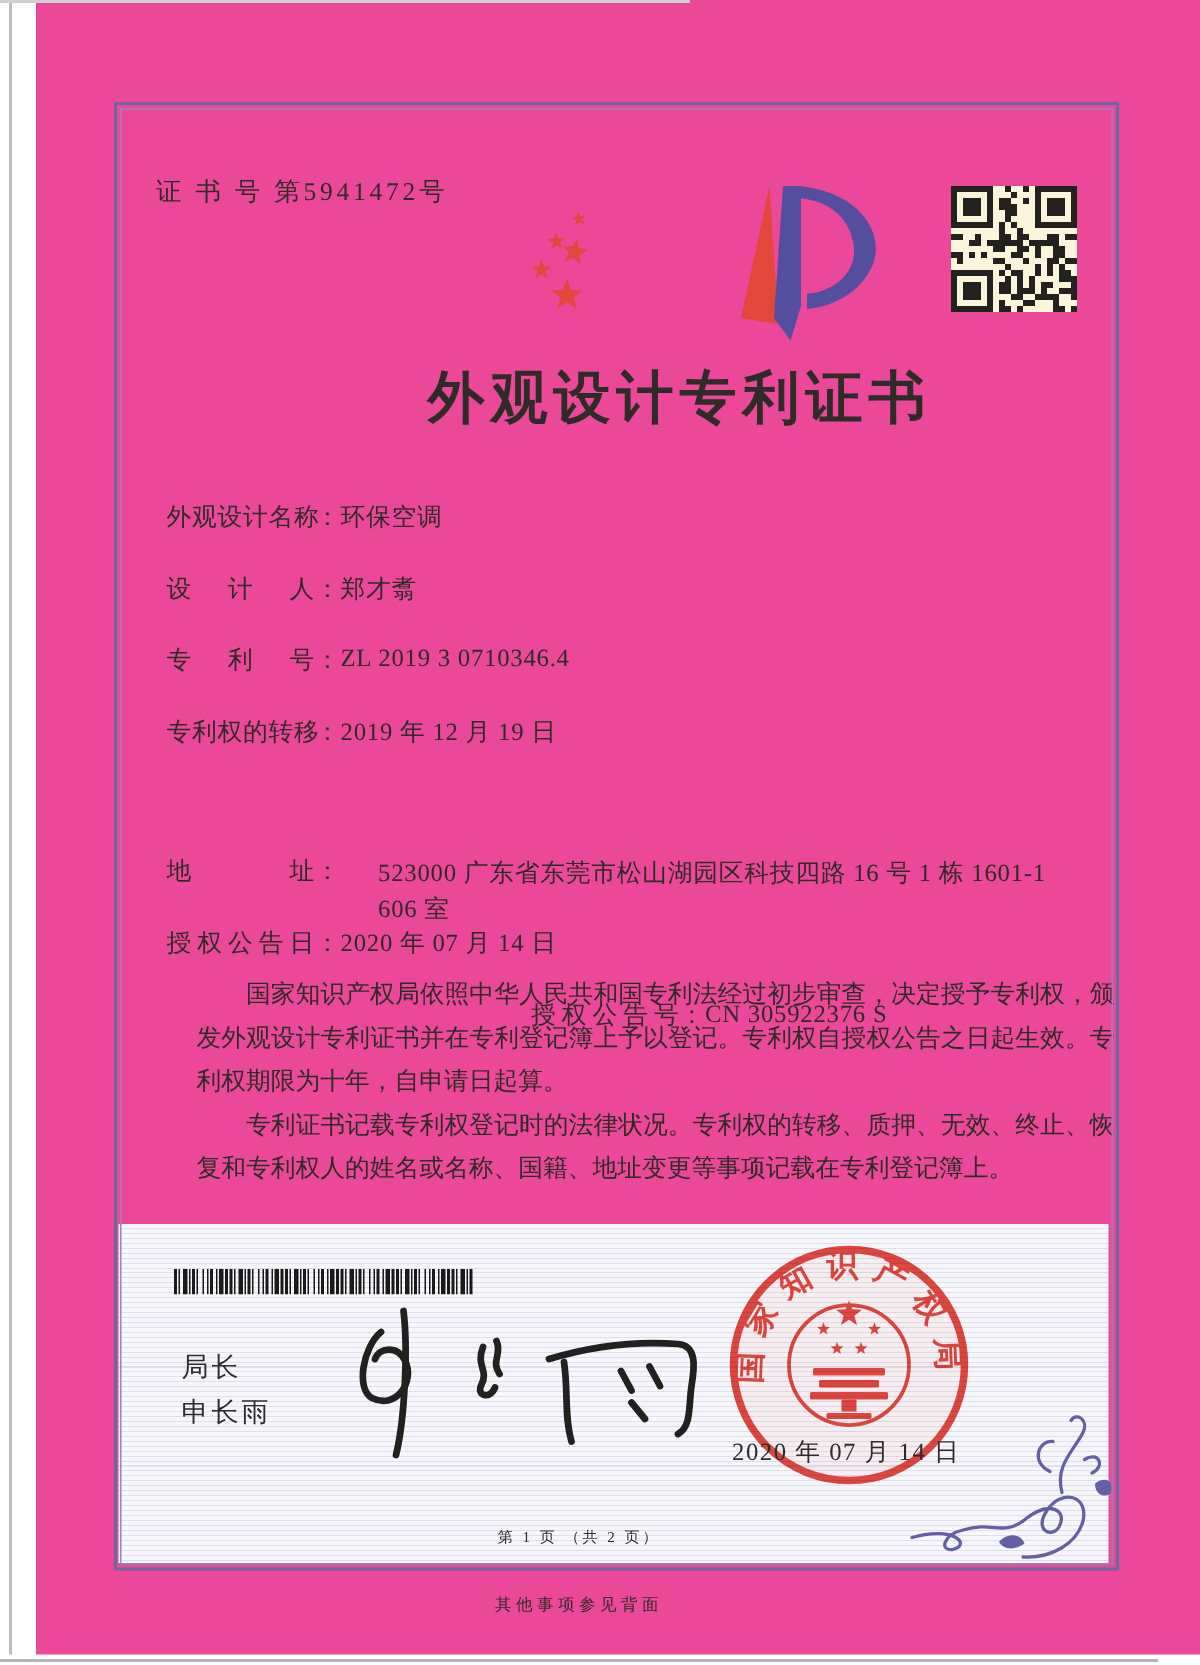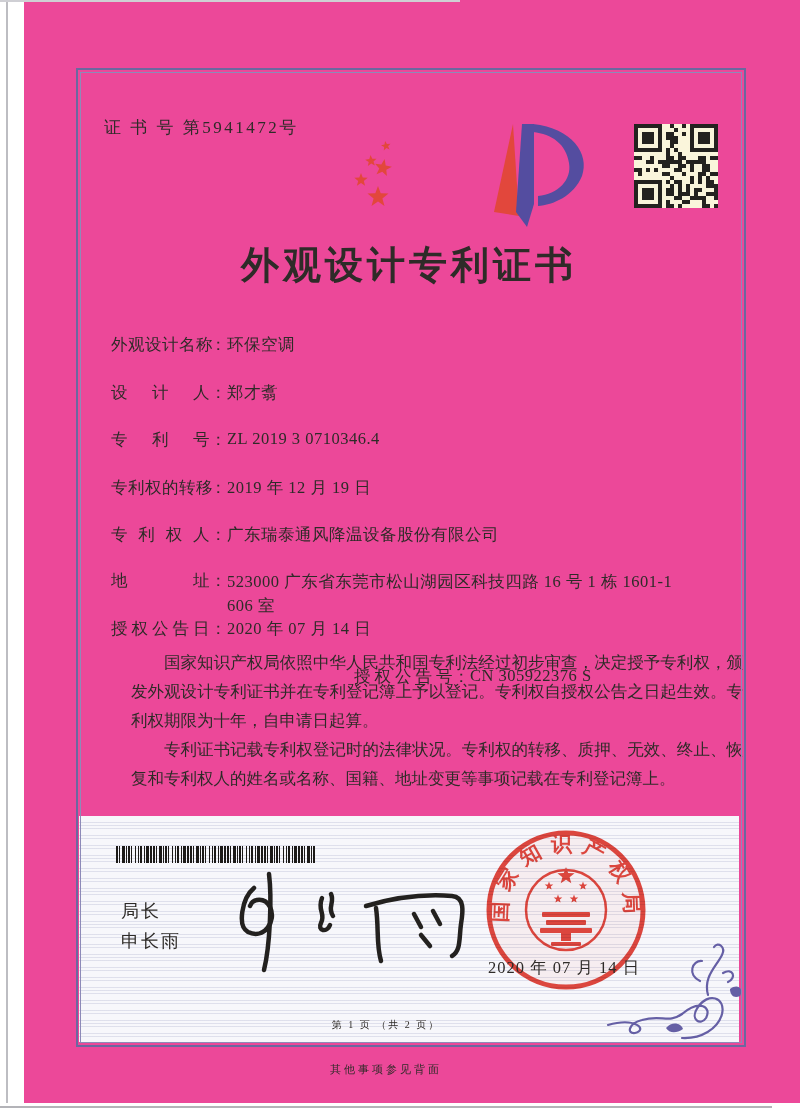--- a/index.html
+++ b/index.html
@@ -13,26 +13,26 @@
   .frame-inner{position:absolute;inset:2px;border:1px solid #8d8ab8;}
   
   .panel{position:absolute;left:55px;top:816px;width:660px;height:226px;background:#f7f7fb;
          z-index:1;}
   .panel:after{content:"";position:absolute;inset:0;
      background:repeating-linear-gradient(180deg,rgba(255,255,255,0) 0 2.6px,rgba(125,130,175,0.20) 2.6px 3.3px);}
   .cert-no{position:absolute;left:80px;top:116px;font-size:17px;letter-spacing:2.5px;z-index:2;}
   .logo{position:absolute;left:326px;top:108px;z-index:2;}
   .qr{position:absolute;left:610px;top:124px;z-index:2;}
   .title{position:absolute;left:52px;top:240px;width:666px;text-align:center;
-         font-size:38px;font-weight:bold;letter-spacing:4px;z-index:2;}
+         font-size:38px;font-weight:bold;letter-spacing:4px;z-index:2;padding-left:44px;}
   .frow{position:absolute;left:87px;font-size:16.5px;letter-spacing:0.5px;z-index:2;white-space:nowrap;}
   .flabel{display:inline-block;width:99px;text-align:justify;text-align-last:justify;vertical-align:top;}
   .fcolon{vertical-align:top;}
   .fvalue{vertical-align:top;}
-  .addr-lines{display:inline-block;white-space:normal;width:500px;line-height:24px;}
+  .addr-lines{display:inline-block;white-space:normal;width:500px;line-height:24px;margin-left:25px;}
   .grant2{position:absolute;left:243px;top:0;white-space:nowrap;margin-top:48px;}
   .paras{position:absolute;left:87px;top:648px;width:612px;font-size:16.5px;line-height:29px;
          text-align:justify;z-index:2;margin-left:20px;}
   .paras p{margin:0;text-indent:33px;}
   .barcode{position:absolute;left:92px;top:846px;z-index:2;}
   .sig-title{position:absolute;left:97px;top:899px;font-family:"Liberation Sans","DejaVu Sans",sans-serif;
              font-size:18px;letter-spacing:2px;z-index:2;}
   .sig-name{position:absolute;left:97px;top:929px;font-family:Liberation Sans, sans-serif;
             font-size:18px;letter-spacing:2px;z-index:2;}
   .signature{position:absolute;left:200px;top:866px;z-index:3;}
@@ -208,23 +208,20 @@
   </div>
   <div class="frow" style="top:334px">
     <span class="flabel">外观设计名称</span><span class="fcolon">：</span><span class="fvalue">环保空调</span>
   </div>
   <div class="frow" style="top:429px">
     <span class="flabel">专利号</span><span class="fcolon">：</span><span class="fvalue">ZL 2019 3 0710346.4</span>
   </div>
   <div class="frow" style="top:477px">
     <span class="flabel">专利权的转移</span><span class="fcolon">：</span><span class="fvalue">2019 年 12 月 19 日</span>
   </div>
-  <div class="frow" style="top:524px">
-    <span class="flabel">专利权人</span><span class="fcolon">：</span><span class="fvalue">广东瑞泰通风降温设备股份有限公司</span>
-  </div>
   <div class="frow" style="top:570px">
     <span class="flabel">地址</span><span class="fcolon">：</span><span class="addr-lines"><span>523000 广东省东莞市松山湖园区科技四路 16 号 1 栋 1601-1</span><br><span>606 室</span></span>
   </div>
   <div class="frow" style="top:618px">
     <span class="flabel">授权公告日</span><span class="fcolon">：</span><span class="fvalue">2020 年 07 月 14 日</span>
     <span class="grant2"><span class="flabel">授权公告号</span><span class="fcolon">：</span><span class="fvalue">CN 305922376 S</span></span>
   </div>
 
   <div class="paras">
     <p>国家知识产权局依照中华人民共和国专利法经过初步审查，决定授予专利权，颁发外观设计专利证书并在专利登记簿上予以登记。专利权自授权公告之日起生效。专利权期限为十年，自申请日起算。</p>

